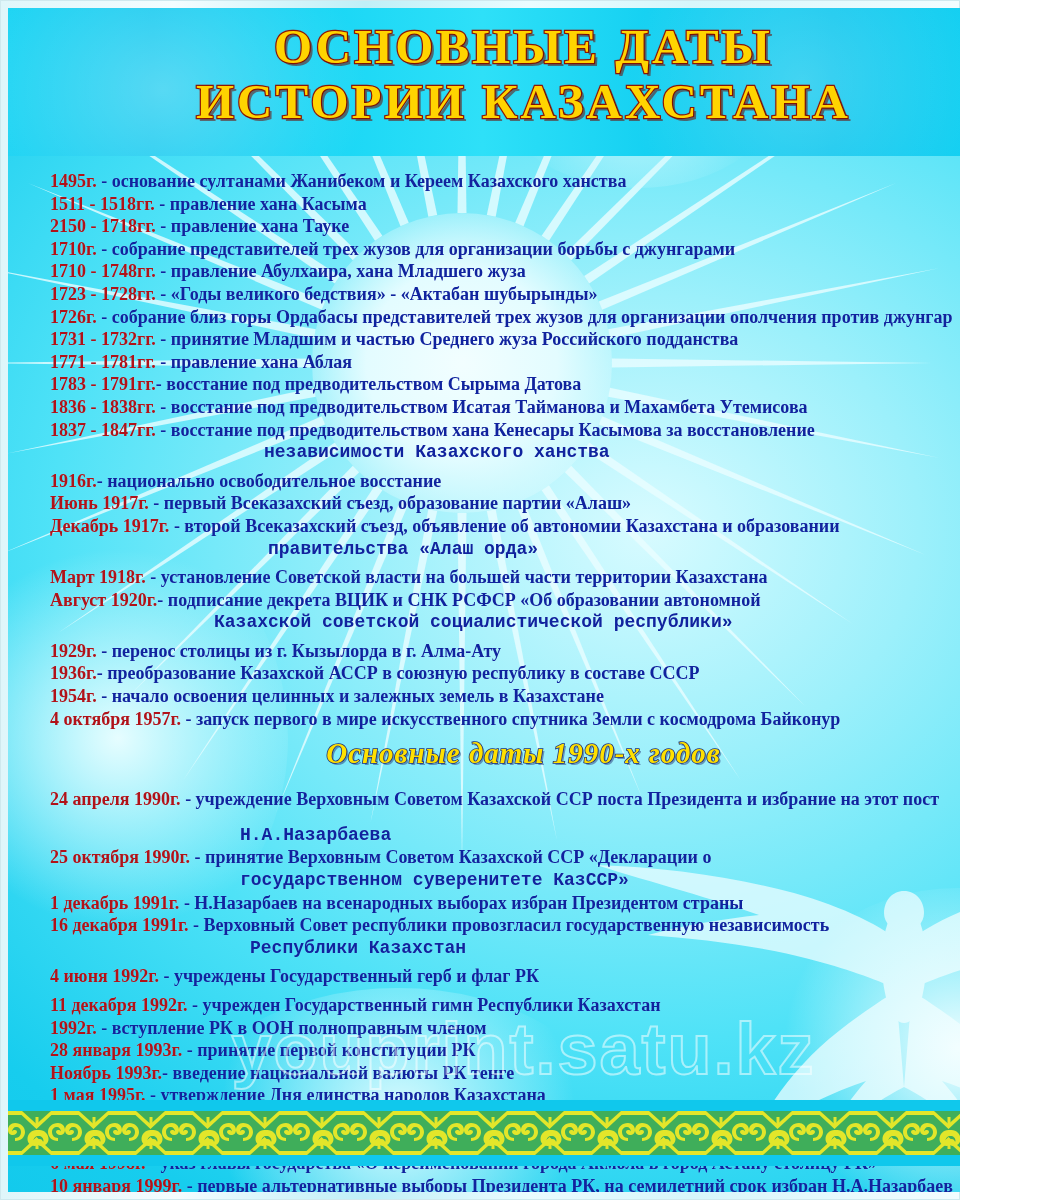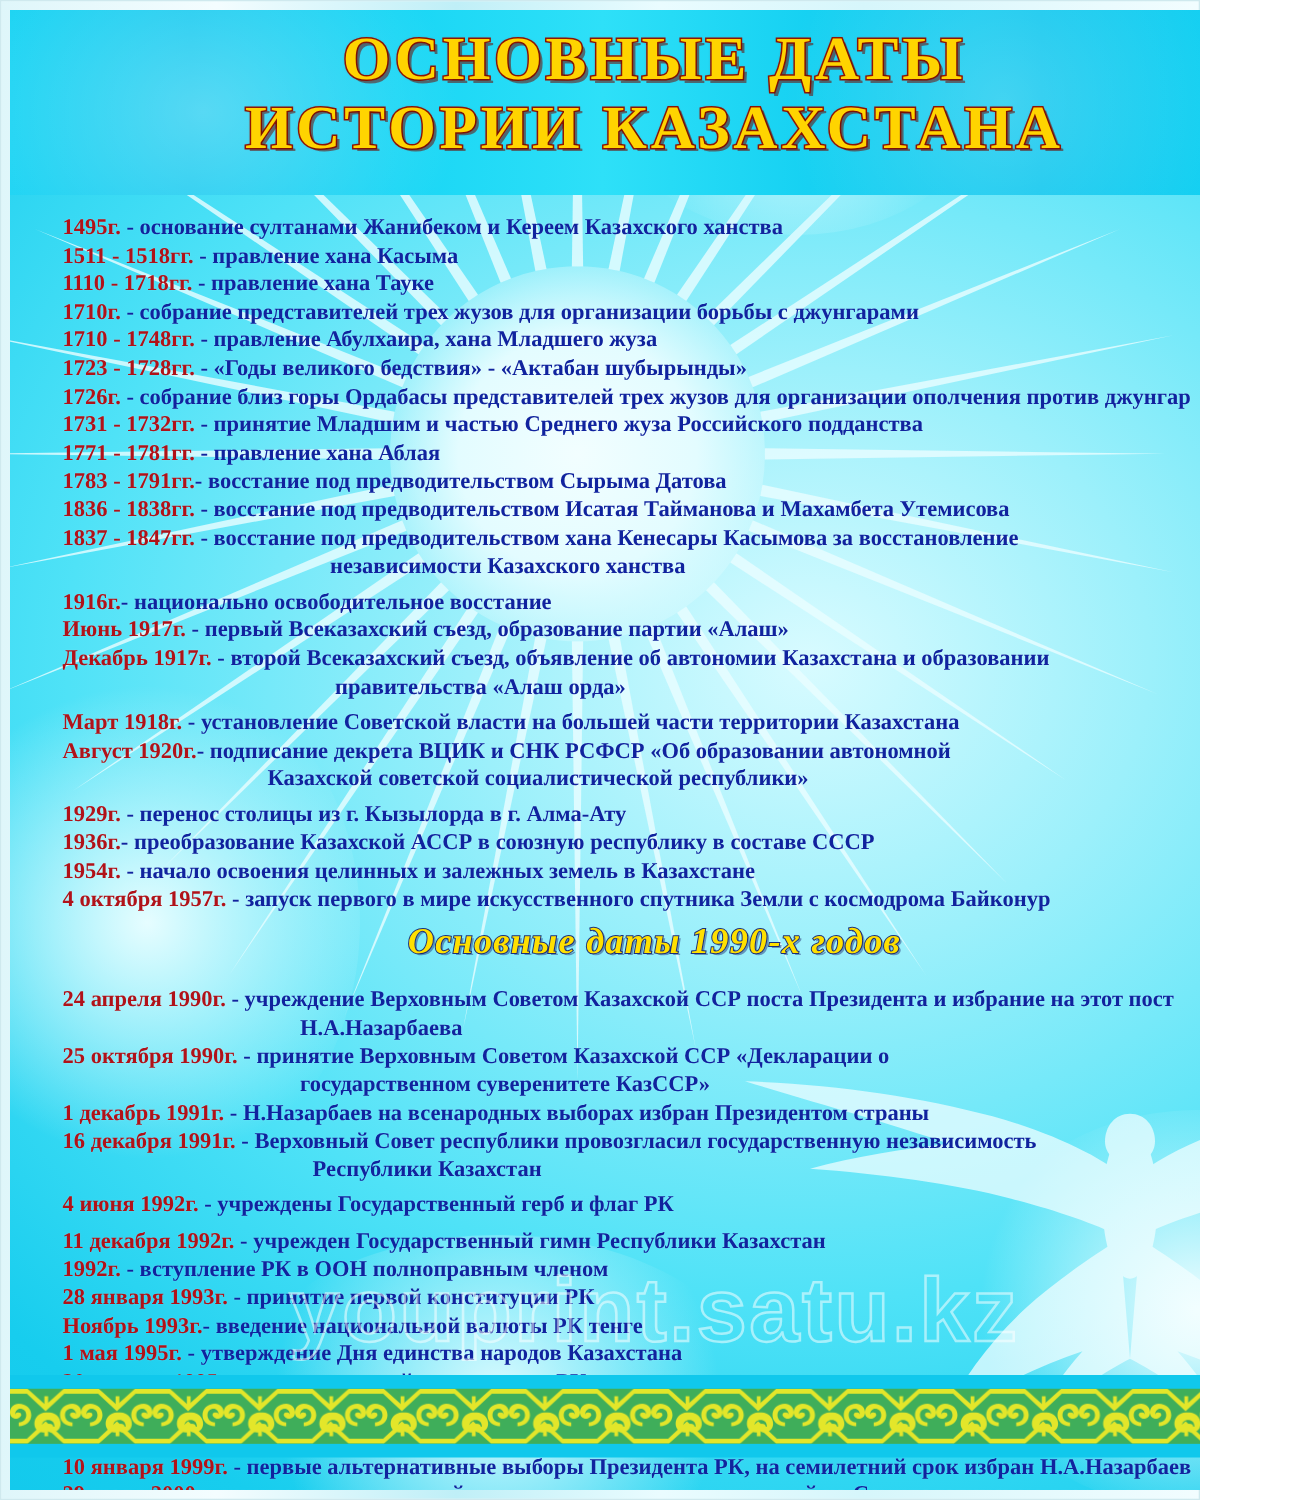--- a/index.html
+++ b/index.html
@@ -123,21 +123,21 @@
     font-family:"Liberation Serif", serif;
     font-weight:bold;
     font-size:18px;
     line-height:22.6px;
     color:#10239e;
     white-space:nowrap;
     padding-left:32px;
     text-shadow:0 0 1px rgba(255,255,255,.35);
   }
   .line .d{ color:#b01219; }
-  .line.cont{ padding-left:0; text-align:left; }
+  .line.cont{ padding-left:0; text-align:left;font-family:Liberation Mono, monospace; }
   .line.gap{ margin-top:6px; }
 
   
   .subhead{
     text-align:center;
     margin:7px 0 4px 0;
     font-family:"Liberation Serif", serif;
     font-style:italic;
     font-weight:bold;
     font-size:29px;
@@ -256,21 +256,21 @@
       <div class="poster-title">
         <div class="l1">ОСНОВНЫЕ  ДАТЫ</div>
         <div class="l2">ИСТОРИИ  КАЗАХСТАНА</div>
       </div>
     </div>
 
     <div class="content">
       <div class="lines" id="lines-early">
           <div class="line"><span class="d">1495г.</span><span class="t"> - основание султанами Жанибеком и Кереем Казахского ханства</span></div>
           <div class="line"><span class="d">1511 - 1518гг.</span><span class="t"> - правление хана Касыма</span></div>
-          <div class="line"><span class="d">1110 - 1718гг.</span><span class="t"> - правление хана Тауке</span></div>
+          <div class="line"><span class="d">2150 - 1718гг.</span><span class="t"> - правление хана Тауке</span></div>
           <div class="line"><span class="d">1710г.</span><span class="t"> - собрание представителей трех жузов для организации борьбы с джунгарами</span></div>
           <div class="line"><span class="d">1710 - 1748гг.</span><span class="t"> -  правление Абулхаира, хана Младшего жуза</span></div>
           <div class="line"><span class="d">1723 - 1728гг.</span><span class="t"> - «Годы великого бедствия» - «Актабан шубырынды»</span></div>
           <div class="line"><span class="d">1726г.</span><span class="t"> - собрание близ горы Ордабасы представителей трех жузов для организации ополчения против джунгар</span></div>
           <div class="line"><span class="d">1731 - 1732гг.</span><span class="t"> - принятие Младшим и частью Среднего жуза Российского подданства</span></div>
           <div class="line"><span class="d">1771 - 1781гг.</span><span class="t"> - правление хана Аблая</span></div>
           <div class="line"><span class="d">1783 - 1791гг.</span><span class="t">-  восстание под предводительством Сырыма Датова</span></div>
           <div class="line"><span class="d">1836 - 1838гг.</span><span class="t"> - восстание под предводительством Исатая Тайманова и Махамбета Утемисова</span></div>
           <div class="line"><span class="d">1837 - 1847гг.</span><span class="t"> - восстание под предводительством хана Кенесары Касымова за восстановление</span></div>
           <div class="line cont" style="padding-left: 246px;"><span class="t">независимости Казахского ханства</span></div>
@@ -282,21 +282,21 @@
           <div class="line"><span class="d">Август 1920г.</span><span class="t">-  подписание декрета ВЦИК и СНК РСФСР «Об образовании автономной</span></div>
           <div class="line cont" style="padding-left: 196px;"><span class="t">Казахской советской социалистической республики»</span></div>
           <div class="line gap"><span class="d">1929г.</span><span class="t"> - перенос столицы из г. Кызылорда в г. Алма-Ату</span></div>
           <div class="line"><span class="d">1936г.</span><span class="t">- преобразование Казахской АССР в союзную республику в составе СССР</span></div>
           <div class="line"><span class="d">1954г.</span><span class="t"> - начало освоения целинных и залежных земель в Казахстане</span></div>
           <div class="line"><span class="d">4 октября 1957г.</span><span class="t"> - запуск первого в мире искусственного спутника Земли с космодрома Байконур</span></div>
         </div>
       <div class="subhead">Основные даты 1990-х годов</div>
       <div class="lines" id="lines-nineties">
           <div class="line"><span class="d">24 апреля 1990г.</span><span class="t"> -  учреждение Верховным Советом Казахской ССР поста Президента и избрание на этот пост</span></div>
-          <div class="line cont" style="padding-left: 222px;"><span class="t">Н.А.Назарбаева</span></div>
+          <div class="line cont" style="padding-left: 222px; margin-top: 13px;"><span class="t">Н.А.Назарбаева</span></div>
           <div class="line"><span class="d">25 октября 1990г.</span><span class="t"> -  принятие Верховным Советом Казахской ССР «Декларации о</span></div>
           <div class="line cont" style="padding-left: 222px;"><span class="t">государственном суверенитете КазССР»</span></div>
           <div class="line"><span class="d">1 декабрь 1991г.</span><span class="t"> - Н.Назарбаев на всенародных выборах избран Президентом страны</span></div>
           <div class="line"><span class="d">16 декабря 1991г.</span><span class="t"> - Верховный Совет республики провозгласил государственную независимость</span></div>
           <div class="line cont" style="padding-left: 232px;"><span class="t">Республики Казахстан</span></div>
           <div class="line gap"><span class="d">4 июня 1992г.</span><span class="t">  - учреждены Государственный герб и флаг РК</span></div>
           <div class="line gap"><span class="d">11 декабря 1992г.</span><span class="t"> - учрежден Государственный гимн Республики Казахстан</span></div>
           <div class="line"><span class="d">1992г.</span><span class="t"> - вступление РК в ООН полноправным членом</span></div>
           <div class="line"><span class="d">28 января 1993г.</span><span class="t"> - принятие первой конституции РК</span></div>
           <div class="line"><span class="d">Ноябрь 1993г.</span><span class="t">-  введение национальной валюты РК  тенге</span></div>

